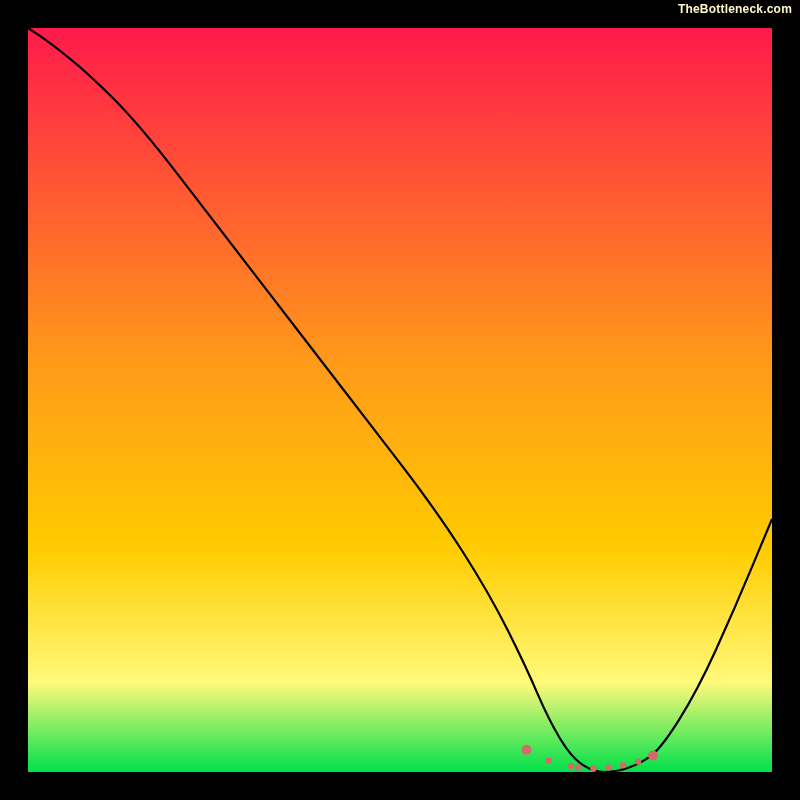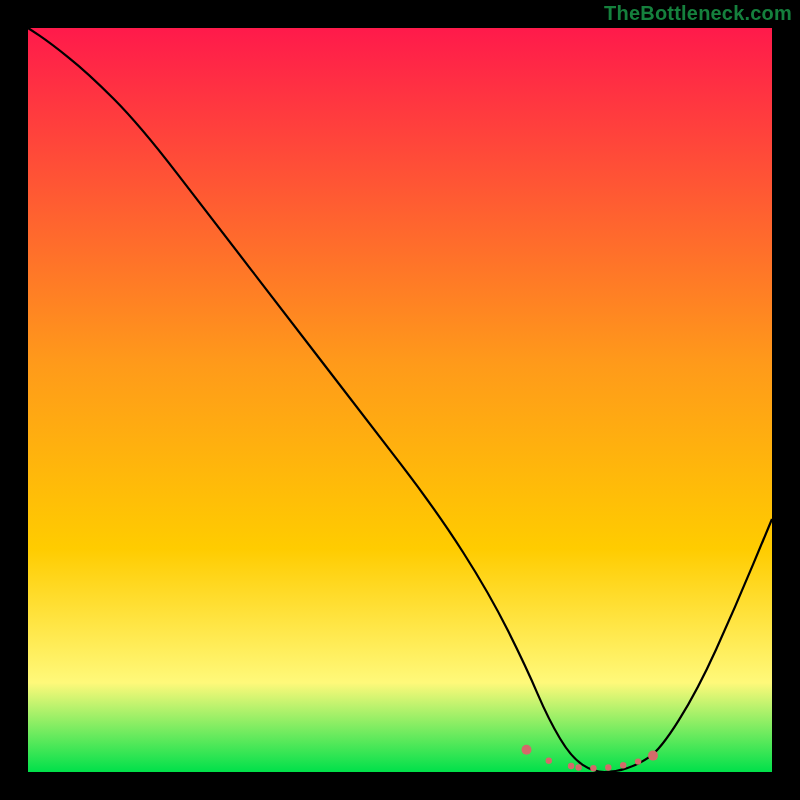--- a/index.html
+++ b/index.html
@@ -13,23 +13,23 @@
   .stage {
     position: relative;
     width: 800px;
     height: 800px;
   }
   .watermark {
     position: absolute;
     top: 2px;
     right: 8px;
     font-family: Arial, Helvetica, sans-serif;
-    font-size: 20px;
+    font-size: 12px;
     font-weight: 600;
-    color: #15803d;
+    color: #fef9c3;
     letter-spacing: 0.2px;
     user-select: none;
   }
   svg {
     display: block;
   }
 </style>
 </head>
 <body>
 

